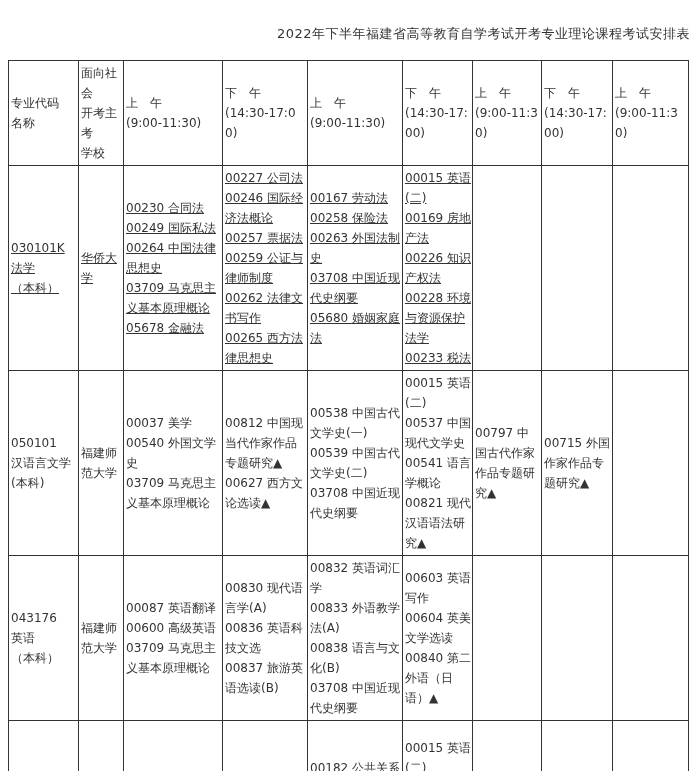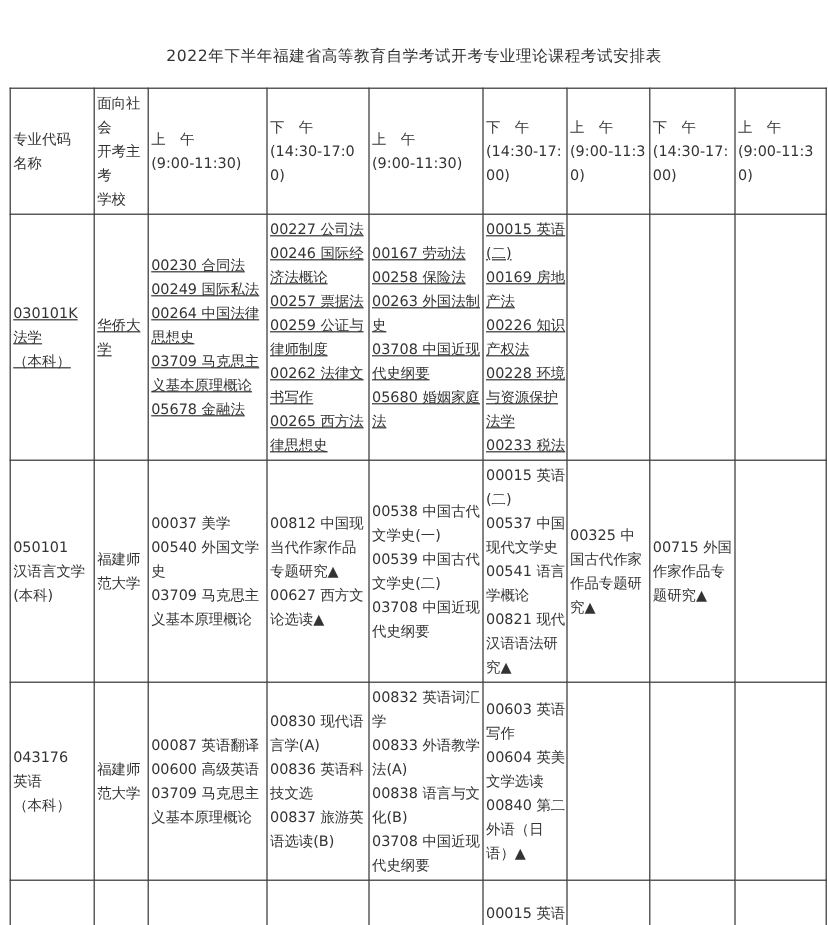--- a/index.html
+++ b/index.html
@@ -11,22 +11,22 @@
     overflow: hidden;
     font-family: "DejaVu Sans", "Liberation Sans", sans-serif;
   }
   .page {
     position: relative;
     width: 690px;
     height: 771px;
     overflow: hidden;
   }
   .doc-title {
-    margin-top: 38px;
-    text-align: center;
+    margin-top: 25px;
+    text-align: right;
     font-size: 13px;
     color: #333333;
     letter-spacing: 0.5px;
   }
   table.schedule {
     margin: 17px 0 0 8px;
     border-collapse: collapse;
     table-layout: fixed;
     width: 680px;
   }
@@ -134,21 +134,21 @@
 03709 马克思主义基本原理概论</td>
       <td>00812 中国现当代作家作品专题研究▲
 00627 西方文论选读▲</td>
       <td>00538 中国古代文学史(一)
 00539 中国古代文学史(二)
 03708 中国近现代史纲要</td>
       <td>00015 英语(二)
 00537 中国现代文学史
 00541 语言学概论
 00821 现代汉语语法研究▲</td>
-      <td>00325 中国古代作家作品专题研究▲</td>
+      <td>00797 中国古代作家作品专题研究▲</td>
       <td>00715 外国作家作品专题研究▲</td>
       <td></td>
     </tr>
 
     <tr class="row-english">
       <td>043176
 英语
 （本科）</td>
       <td>福建师范大学</td>
       <td>00087 英语翻译

